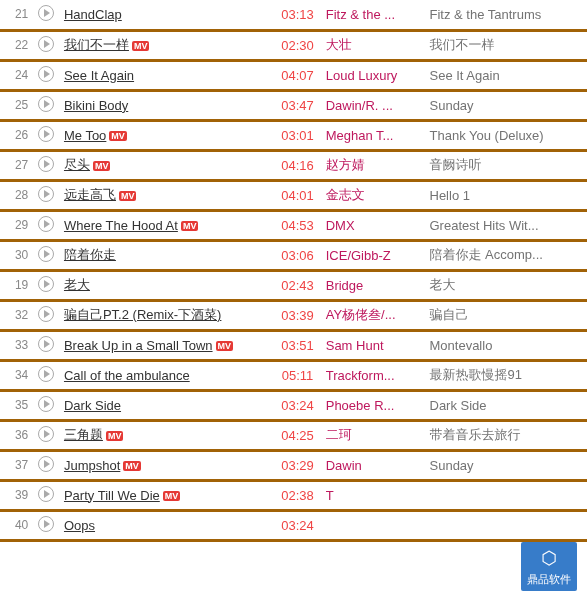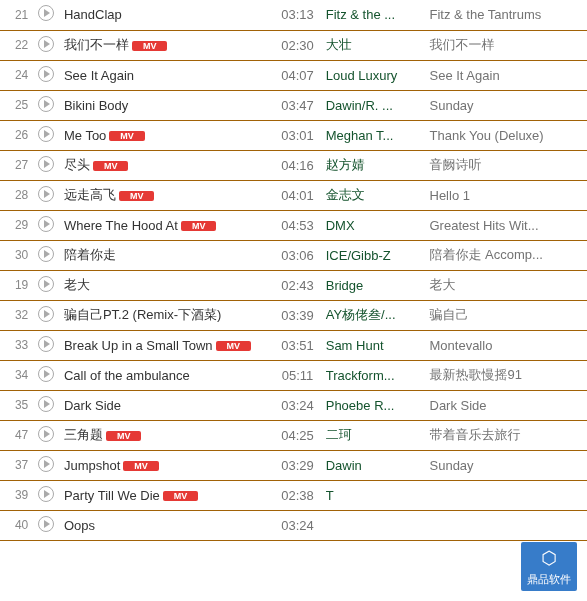--- a/index.html
+++ b/index.html
@@ -8,21 +8,21 @@
       font-size: 13px;
       background: #fff;
       color: #333;
       width: 587px;
     }
     .table {
       width: 100%;
       border-collapse: collapse;
     }
     .table tr {
-      border-bottom: 1px solid #a16207;
+      border-bottom: 3px solid #a16207;
       height: 30px;
     }
     .table td {
       padding: 4px 4px;
       vertical-align: middle;
       white-space: nowrap;
       overflow: hidden;
       text-overflow: ellipsis;
     }
     .col-num {
@@ -31,30 +31,31 @@
       color: #888;
       font-size: 12px;
     }
     .col-play {
       width: 24px;
       text-align: center;
     }
     .col-title {
       width: 185px;
       max-width: 185px;
+      text-decoration: underline;
     }
     .col-duration {
       width: 42px;
       text-align: center;
-      color: #737373;
+      color: #ef4444;
     }
     .col-artist {
       width: 90px;
       max-width: 90px;
-      color: #14532d;
+      color: #be185d;
     }
     .col-album {
       width: 140px;
       max-width: 140px;
       color: #737373;
     }
     .play-btn {
       display: inline-block;
       width: 16px;
       height: 16px;
@@ -70,21 +71,21 @@
       top: 3px;
       border-top: 4px solid transparent;
       border-bottom: 4px solid transparent;
       border-left: 6px solid #aaa;
     }
     .mv-badge {
       display: inline-block;
       background: #e53935;
       color: #fff;
       font-size: 9px;
-      padding: 0px 11px;
+      padding: 0px 2px;
       border-radius: 2px;
       margin-left: 3px;
       vertical-align: middle;
       font-weight: bold;
     }
     .watermark {
       position: fixed;
       bottom: 10px;
       right: 10px;
       opacity: 0.85;
@@ -214,21 +215,21 @@
       </tr>
       <tr>
         <td class="col-num">35</td>
         <td class="col-play"><span class="play-btn"></span></td>
         <td class="col-title"><span>Dark Side</span></td>
         <td class="col-duration">03:24</td>
         <td class="col-artist">Phoebe R...</td>
         <td class="col-album">Dark Side</td>
       </tr>
       <tr>
-        <td class="col-num">47</td>
+        <td class="col-num">36</td>
         <td class="col-play"><span class="play-btn"></span></td>
         <td class="col-title"><span>三角题</span><span class="mv-badge">MV</span></td>
         <td class="col-duration">04:25</td>
         <td class="col-artist">二珂</td>
         <td class="col-album">带着音乐去旅行</td>
       </tr>
       <tr>
         <td class="col-num">37</td>
         <td class="col-play"><span class="play-btn"></span></td>
         <td class="col-title"><span>Jumpshot</span><span class="mv-badge">MV</span></td>

